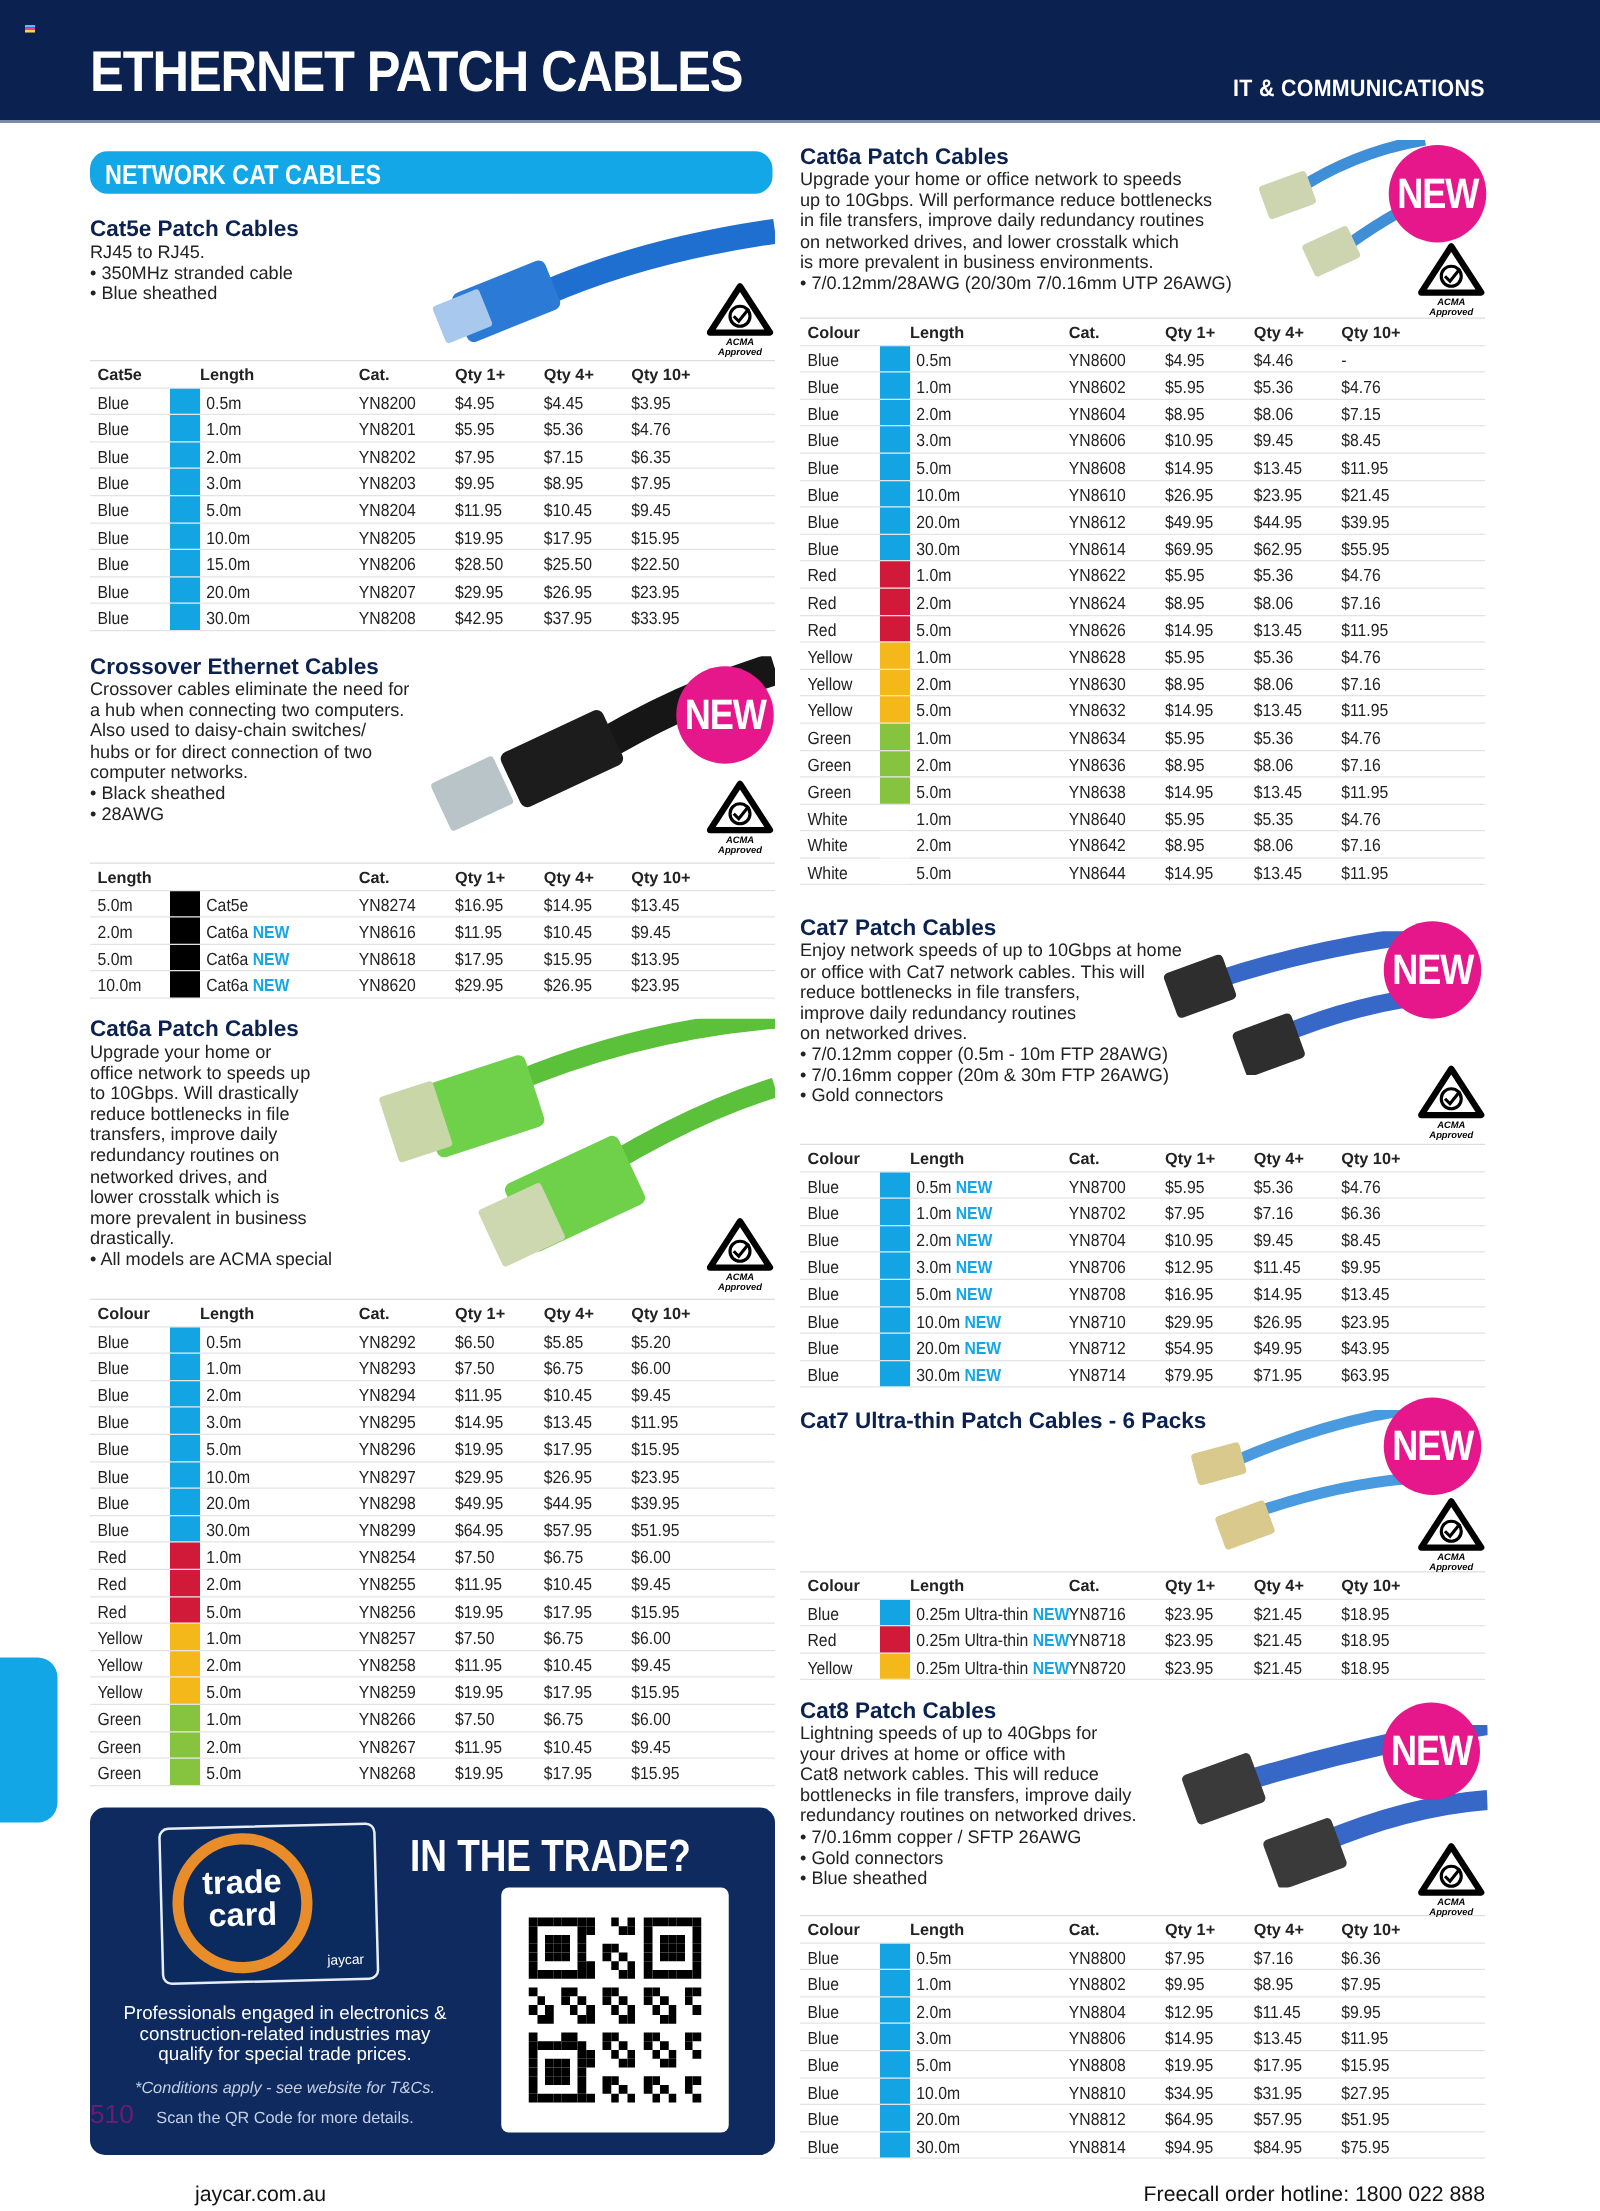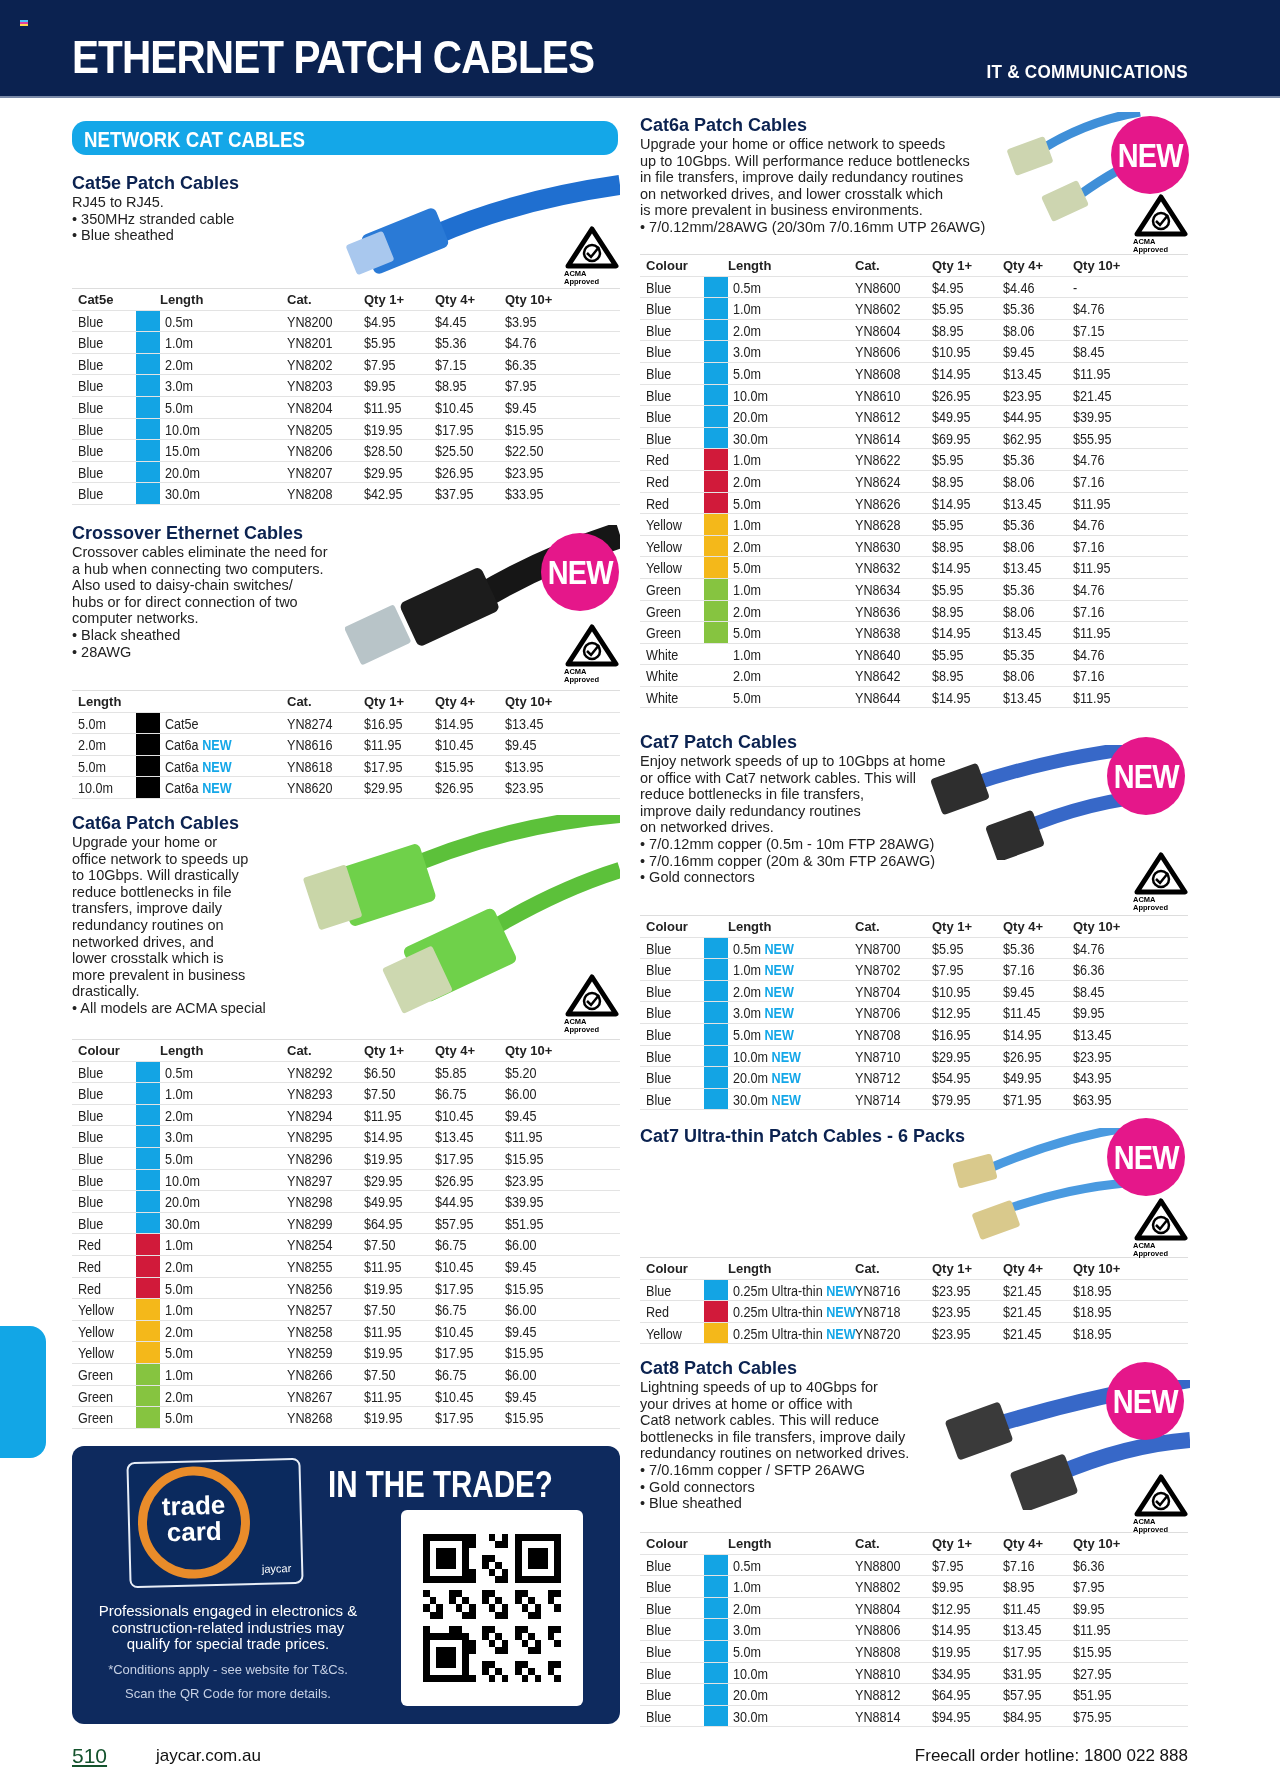--- a/index.html
+++ b/index.html
@@ -26,37 +26,37 @@
   .tbl .row { position: relative; height: 21.6px; border-bottom: 1px solid #e3e3e3; font-size: 14px; color: #222; }
   .tbl .row span { position: absolute; top: 3px; white-space: nowrap; transform: scaleX(0.9); transform-origin: left center; }
   .tbl .hrow span { font-weight: bold; transform: none; font-size: 13px; }
   .tbl .chip { position: absolute; top: 0; height: 100%; }
   .tbl .new { color: #14a7e8; font-weight: bold; }
 
   .badge-new { position: absolute; width: 78px; height: 78px; border-radius: 50%; background: #e5178a; color: #fff; font-weight: bold; font-size: 34px; text-align: center; line-height: 78px; letter-spacing: -1px; }
   .badge-new span { display: inline-block; transform: scaleX(0.85); }
   .acma { position: absolute; width: 56px; height: 56px; }
   .acma svg { width: 56px; height: 44px; display: block; }
-  .acma div { font-size: 7.5px; font-weight: bold; line-height: 7.5px; color: #000; }
+  .acma div { font-size: 7.5px; font-weight: bold; text-align: center; line-height: 7.5px; color: #000; font-style: italic; }
 
   .cable { position: absolute; }
 
   .trade { position: absolute; left: 72px; top: 1446px; width: 548px; height: 278px; background: #0e2a5e; border-radius: 12px; }
   .trade-card { position: absolute; left: 56px; top: 14px; width: 174px; height: 126px; border: 2px solid #e8eef7; border-radius: 8px; background: #0b2a5e; transform: rotate(-1.5deg); }
   .trade-ring { position: absolute; left: 8px; top: 4px; width: 112px; height: 112px; border: 9px solid #e98c2a; border-radius: 50%; }
   .trade-word { position: absolute; left: 24px; top: 30px; width: 80px; color: #fff; font-weight: bold; font-size: 26px; line-height: 26px; text-align: center; }
   .trade-jaycar { position: absolute; right: 10px; bottom: 8px; color: #fff; font-size: 11px; }
   .trade-title { position: absolute; left: 256px; top: 18px; color: #fff; font-weight: bold; font-size: 36px; white-space: nowrap; transform: scaleX(0.82); transform-origin: left center; }
   .trade-text { position: absolute; left: 16px; top: 157px; width: 280px; text-align: center; color: #fff; font-size: 15px; line-height: 16.5px; }
   .trade-small { position: absolute; left: 16px; width: 280px; text-align: center; color: #c6d0e4; font-size: 13px; }
   .qr-box { position: absolute; left: 329px; top: 64px; width: 182px; height: 196px; background: #fff; border-radius: 6px; }
   .qr { position: absolute; left: 22px; top: 24px; width: 138px; height: 148px; display: grid; grid-template-columns: repeat(21, 1fr); grid-template-rows: repeat(21, 1fr); }
   .qr i { background: #000; }
 
-  .footer-page { position: absolute; left: 72px; top: 1744px; font-size: 21px; color: #14532d; text-decoration: underline; }
+  .footer-page { position: absolute; left: 72px; top: 1680px; font-size: 21px; color: #701a75; }
   .footer-url { position: absolute; left: 156px; top: 1746px; font-size: 17px; color: #111; }
   .footer-hot { position: absolute; right: 92px; top: 1746px; font-size: 17px; color: #111; }
 </style>
 </head>
 <body>
 
 <div class="header">
   <div class="swatch">
     <i style="background:#4fc3f7"></i>
       <i style="background:#e040a0"></i>
@@ -436,21 +436,21 @@
   <div class="trade-card">
     <div class="trade-ring"></div>
     <div class="trade-word">
         <div>trade</div>
         <div>card</div>
       </div>
     <div class="trade-jaycar">jaycar</div>
   </div>
   <div class="trade-title">IN THE TRADE?</div>
   <div class="trade-text">Professionals engaged in electronics &amp; construction-related industries may qualify for special trade prices.</div>
-  <div class="trade-small" style="top:216px;">*Conditions apply - see website for T&amp;Cs.</div>
+  <div class="trade-small" style="top:216px;font-style:italic;">*Conditions apply - see website for T&amp;Cs.</div>
   <div class="trade-small" style="top:240px;">Scan the QR Code for more details.</div>
   <div class="qr-box">
     <div class="qr" id="qr">
         <i></i>
         <i></i>
         <i></i>
         <i></i>
         <i></i>
         <i></i>
         <i></i>

